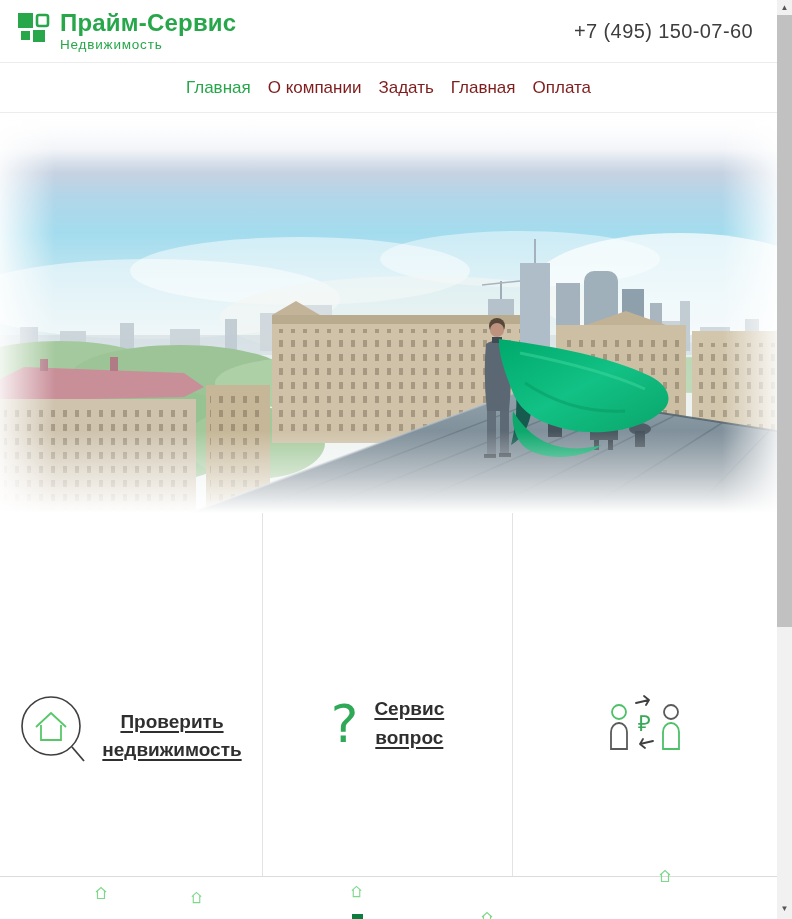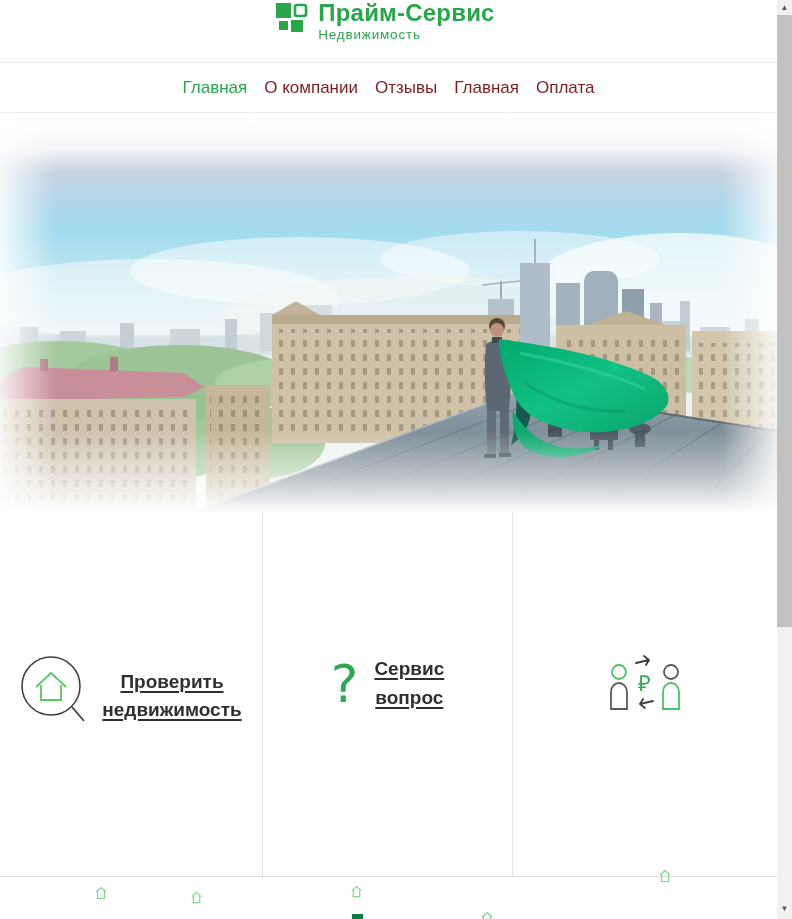--- a/index.html
+++ b/index.html
@@ -2,21 +2,21 @@
 <html><head>
 <meta charset="utf-8">
 <style>
   * { margin:0; padding:0; box-sizing:border-box; }
   html,body { width:792px; height:919px; overflow:hidden; }
   body { position:relative; background:#fff; font-family:"Liberation Sans", sans-serif; }
   .content { width:777px; }
 
   
   .header { height:63px; border-bottom:1px solid #ececec; display:flex; align-items:center;
-            justify-content:space-between; padding:0 24px 0 18px;flex-direction:column; }
+            justify-content:space-between; padding:0 24px 0 18px; }
   .logo { display:flex; align-items:flex-start; gap:6px; cursor:pointer; }
   .logo-text { display:flex; flex-direction:column; }
   .logo-title { color:#27a74a; font-size:24px; font-weight:bold; letter-spacing:.2px; line-height:26px; }
   .logo-subtitle { color:#27a74a; font-size:13.5px; letter-spacing:.8px; line-height:17px; }
   .phone { color:#3d3d3d; font-size:20px; letter-spacing:.4px; }
 
   
   .nav { height:50px; border-bottom:1px solid #ececec; display:flex; align-items:center;
          justify-content:center; gap:17px; }
   .nav a { text-decoration:none; color:#7f1d1d; font-size:17px; cursor:pointer; }
@@ -25,21 +25,21 @@
   
   .hero { width:777px; height:400px; position:relative; overflow:hidden; }
   .hero svg { display:block; }
 
   
   .cards { height:364px; border-bottom:1px solid #dcdcdc; display:flex; }
   .card-col { padding-top:142px; }
   .card-col.c1 { width:263px; border-right:1px solid #e3e3e3; }
   .card-col.c2 { width:250px; border-right:1px solid #e3e3e3; }
   .card-col.c3 { flex:1; }
-  .card { display:flex; justify-content:center; align-items:center; gap:16px; }
+  .card { display:flex; justify-content:center; align-items:center; gap:16px;margin-top:40px; }
   .card a { color:#2f2f2f; font-size:19px; font-weight:bold; line-height:1.5; text-align:center;
             text-decoration:underline; text-underline-offset:3px; text-decoration-thickness:2px;
             cursor:pointer; }
   .card a span { display:block; }
   .qmark { font-size:52px; color:#2fa957; font-weight:normal; line-height:48px;
            font-family:"DejaVu Sans", sans-serif; }
 
   
   .footer { position:relative; height:42px; background:#fff; }
   .mini-house { position:absolute; }
@@ -65,26 +65,27 @@
           <rect x="19" y="5" width="11" height="11" fill="none" stroke="#27a74a" stroke-width="2.6" rx="2"></rect>
           <rect x="3" y="21" width="9" height="9" fill="#27a74a"></rect>
           <rect x="15" y="20" width="12" height="12" fill="#27a74a"></rect>
         </svg>
       </span>
       <span class="logo-text">
         <span class="logo-title">Прайм-Сервис</span>
         <span class="logo-subtitle">Недвижимость</span>
       </span>
     </div>
+    <div class="phone">+7 (495) 150-07-60</div>
   </div>
 
   <div class="nav">
     <a class="active">Главная</a>
     <a>О компании</a>
-    <a>Отзывы</a>
+    <a>Задать</a>
     <a>Главная</a>
     <a>Оплата</a>
   </div>
 
   <div class="hero">
     <svg width="777" height="400" viewBox="0 0 777 400">
       <defs>
         <linearGradient id="sky" x1="0" y1="0" x2="0" y2="1">
           <stop offset="0" stop-color="#ffffff"></stop>
           <stop offset=".09" stop-color="#eef1f6"></stop>

